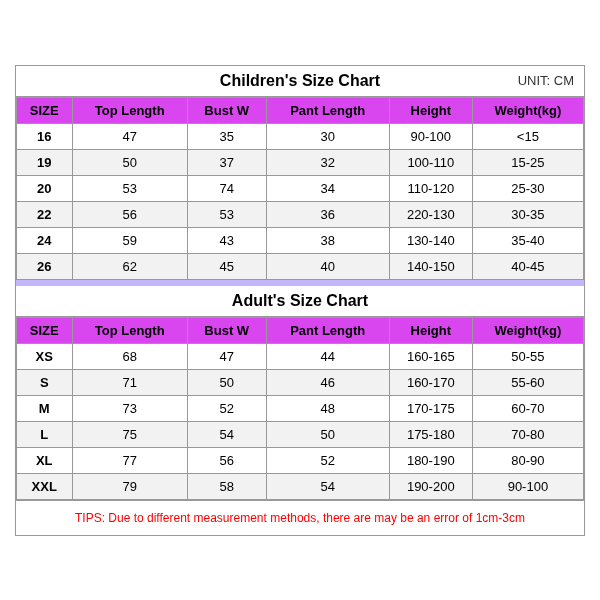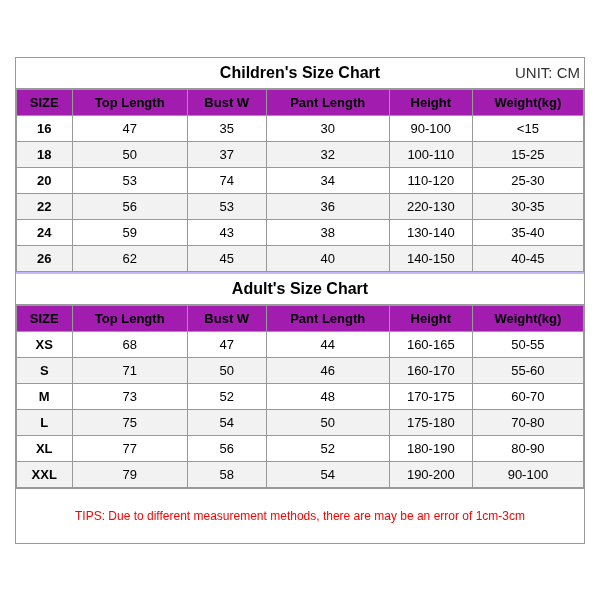--- a/index.html
+++ b/index.html
@@ -30,30 +30,30 @@
       position: relative;
       border-bottom: 1px solid #999;
     }
     .chart-title {
       font-size: 16px;
       font-weight: bold;
       text-align: center;
     }
     .unit-label {
       position: absolute;
-      right: 4px;
-      font-size: 15px;
+      right: 10px;
+      font-size: 13px;
       color: #333;
     }
     table {
       width: 100%;
       border-collapse: collapse;
     }
     th {
-      background: #a21caf;
+      background: #d946ef;
       border: 1px solid #999;
       padding: 5px 4px;
       text-align: center;
       font-weight: bold;
       font-size: 13px;
     }
     td {
       border: 1px solid #999;
       padding: 5px 4px;
       text-align: center;
@@ -62,28 +62,28 @@
     tr:nth-child(even) td {
       background: #f2f2f2;
     }
     tr:nth-child(odd) td {
       background: #ffffff;
     }
     td.size-col {
       font-weight: bold;
     }
     .tips-row {
-      padding: 20px 10px;
+      padding: 10px 10px;
       text-align: center;
       font-size: 12px;
       color: red;
       border-top: 1px solid #999;
     }
     .section-divider {
-      border-top: 2px solid #c4b5fd;
+      border-top: 6px solid #c4b5fd;
     }
   </style>
 </head>
 <body>
 
 <div class="container">
 
   <div class="chart-section">
     <div class="chart-title-row">
       <span class="chart-title">Children's Size Chart</span>
@@ -103,21 +103,21 @@
       <tbody id="children-tbody">
       <tr>
             <td class="size-col">16</td>
             <td>47</td>
             <td>35</td>
             <td>30</td>
             <td>90-100</td>
             <td>&lt;15</td>
           </tr>
           <tr>
-            <td class="size-col">18</td>
+            <td class="size-col">19</td>
             <td>50</td>
             <td>37</td>
             <td>32</td>
             <td>100-110</td>
             <td>15-25</td>
           </tr>
           <tr>
             <td class="size-col">20</td>
             <td>53</td>
             <td>74</td>

